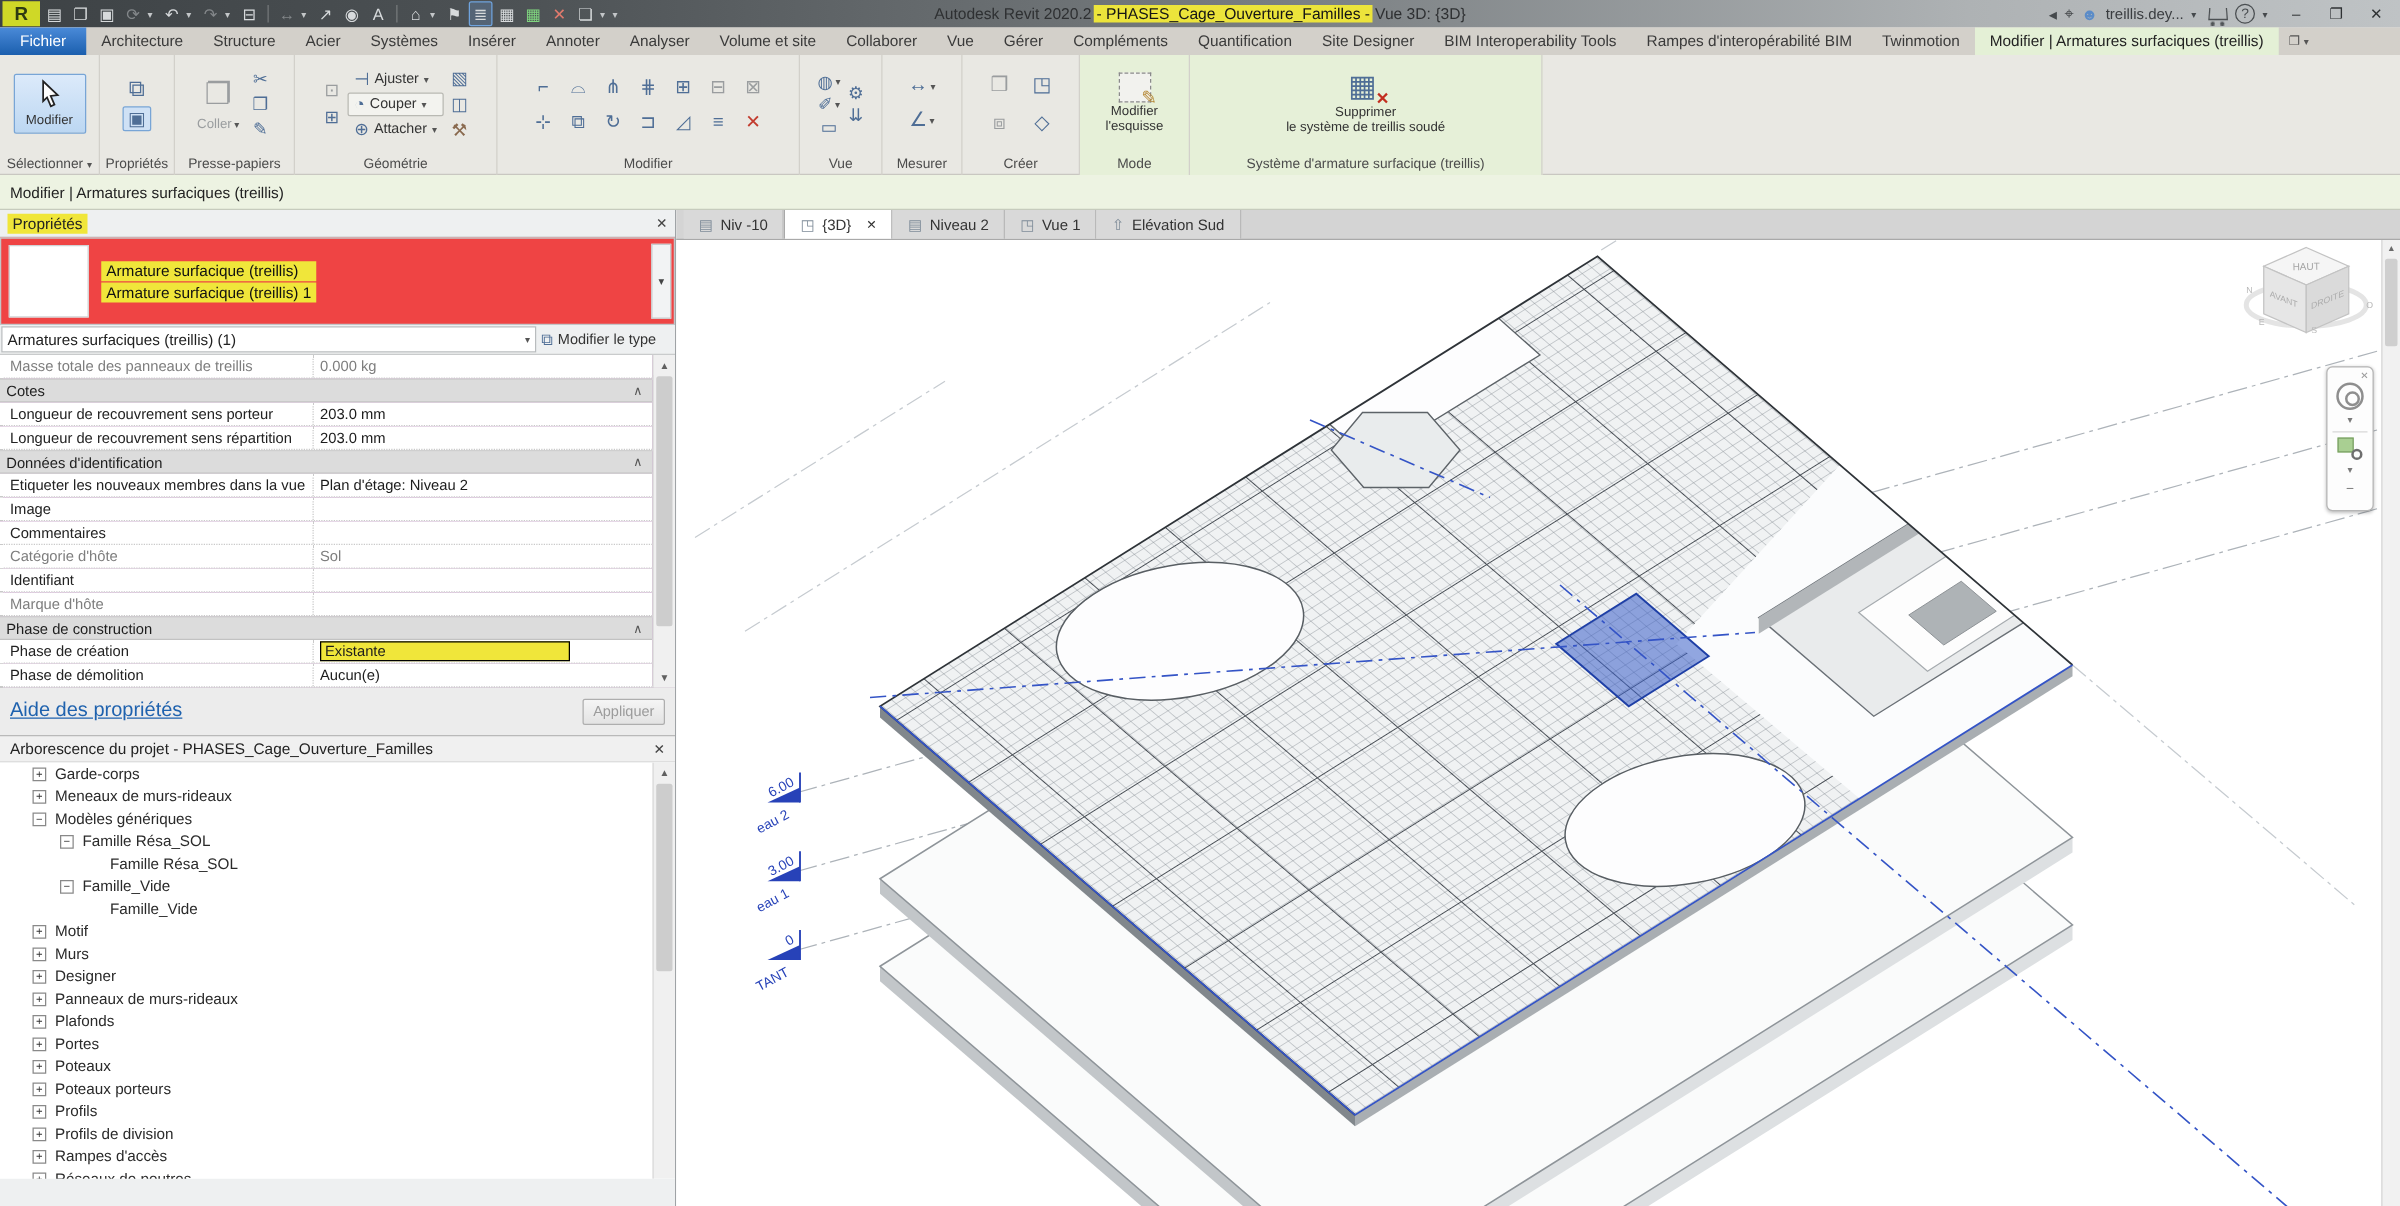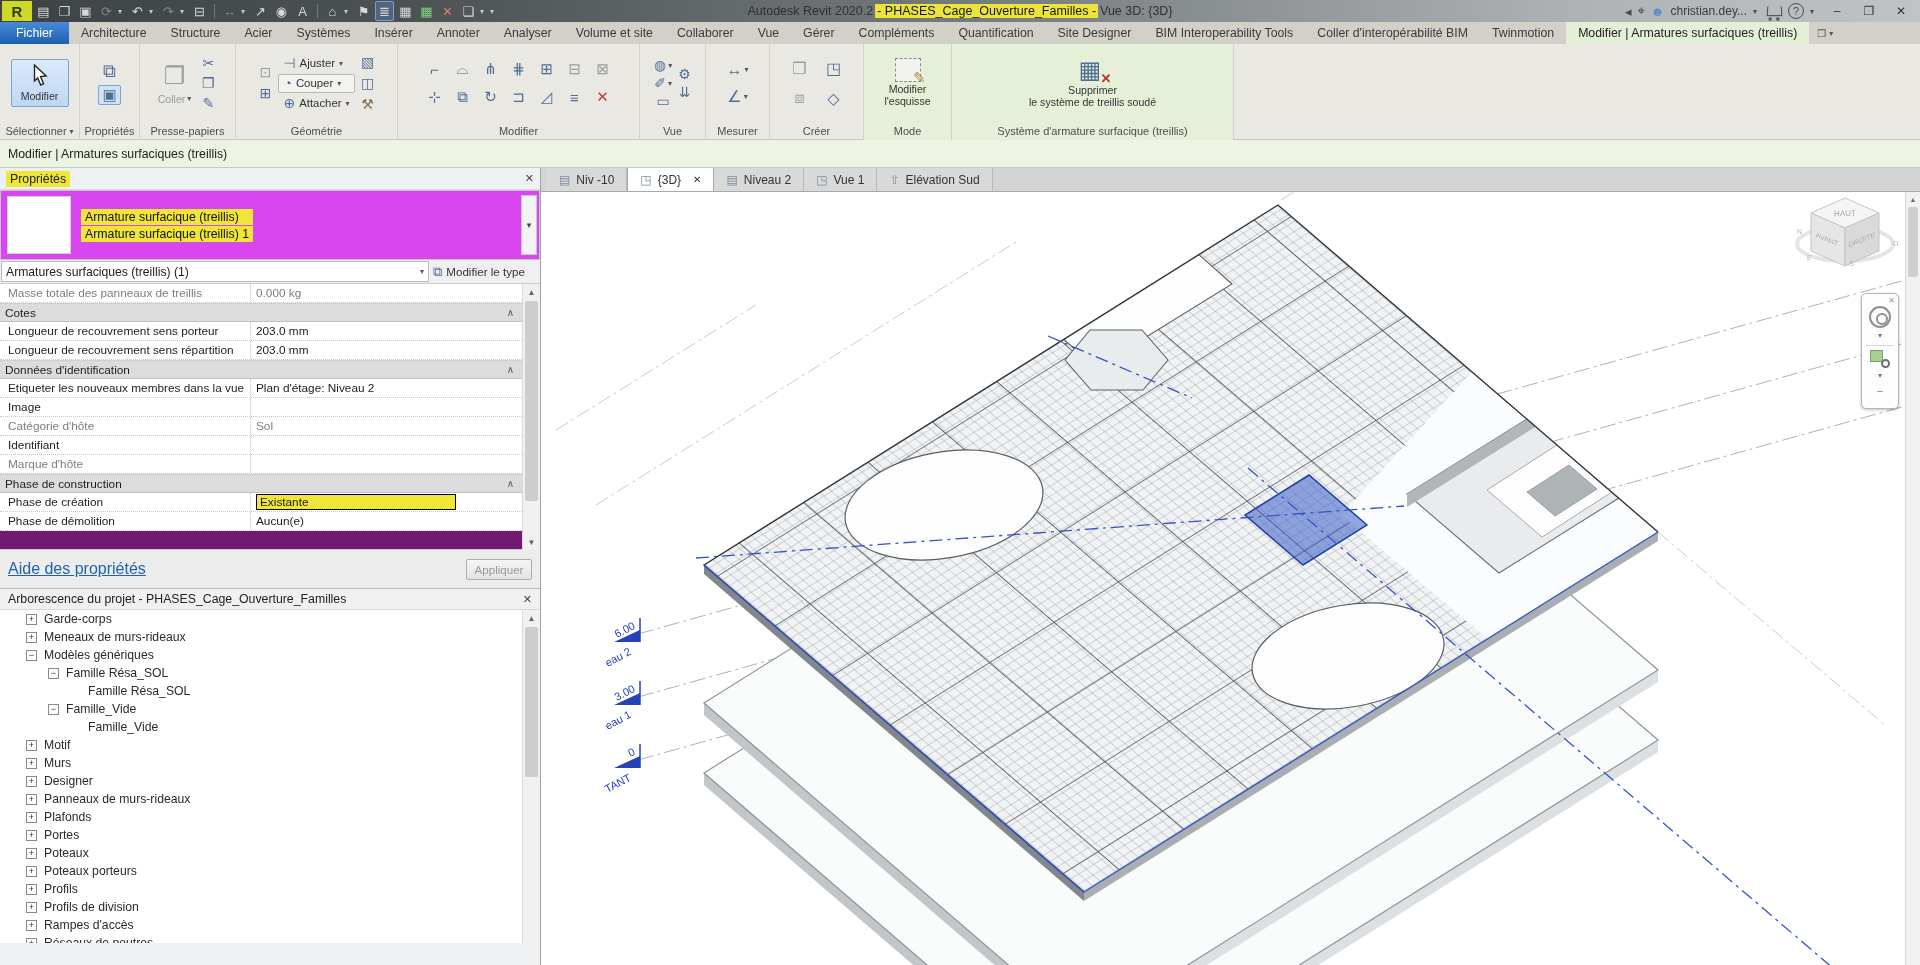--- a/index.html
+++ b/index.html
@@ -87,21 +87,21 @@
     padding-left:8px; }
 
   
   .leftpane { position:absolute; left:0; top:168px; width:541px; height:797px; background:#eef0f1;
     border-right:1px solid #9fa3a6; }
   .palh { height:22px; display:flex; align-items:center; font-size:12.3px; color:#222;
     background:#eef0f1; border-bottom:1px solid #d6d8d9; padding:0 6px; }
   .palh .ttl { padding:1px 4px; }
   .palh .ttl.hl { background:#f0e63a; }
   .palh .x { margin-left:auto; color:#444; font-size:11px; cursor:pointer; }
-  .typesel { position:relative; height:70px; background:#d946ef; border:1px solid #c3c6c8; margin:0;
+  .typesel { position:relative; height:70px; background:#ef4444; border:1px solid #c3c6c8; margin:0;
     display:flex; align-items:center; }
   .tprev { width:64px; height:58px; border:1px solid #d0d3d5; margin-left:6px; background:#fff; }
   .tnames { margin-left:10px; font-size:12.3px; color:#111; }
   .tnames div { background:#f0e63a; padding:1px 4px; margin:1px 0; white-space:nowrap; }
   .tdrop { position:absolute; right:2px; top:4px; bottom:4px; width:16px; border:1px solid #c7cacc;
     background:#f2f3f4; display:flex; align-items:center; justify-content:center; font-size:9px; color:#444; }
   .selrow { height:24px; display:flex; align-items:stretch; border-bottom:1px solid #c9cbcc; }
   .fcombo { flex:0 0 428px; background:#fff; border:1px solid #b9bcbe; margin:1px 0 1px 1px;
     display:flex; align-items:center; font-size:12.2px; color:#222; padding:0 4px; }
   .fcombo .caret { margin-left:auto; }
@@ -212,21 +212,21 @@
     </div>
     <div class="apptitle">
       <span>Autodesk Revit 2020.2</span>
       <span class="hl">- PHASES_Cage_Ouverture_Familles -</span>
       <span>Vue 3D: {3D}</span>
     </div>
     <div class="infocenter">
       <span class="ici">◂</span>
       <span class="ici">⌖</span>
       <span class="ici user">☻</span>
-      <span>christian.dey...</span>
+      <span>treillis.dey...</span>
       <span class="qcaret" style="color:#45494c">▾</span>
       <span class="cart"></span>
       <span class="helpbtn">?</span>
       <span class="qcaret" style="color:#45494c">▾</span>
       <span class="winbtn">–</span>
       <span class="winbtn">❐</span>
       <span class="winbtn">✕</span>
     </div>
   </div>
 
@@ -240,21 +240,21 @@
     <div class="rtab">Annoter</div>
     <div class="rtab">Analyser</div>
     <div class="rtab">Volume et site</div>
     <div class="rtab">Collaborer</div>
     <div class="rtab">Vue</div>
     <div class="rtab">Gérer</div>
     <div class="rtab">Compléments</div>
     <div class="rtab">Quantification</div>
     <div class="rtab">Site Designer</div>
     <div class="rtab">BIM Interoperability Tools</div>
-    <div class="rtab">Coller d'interopérabilité BIM</div>
+    <div class="rtab">Rampes d'interopérabilité BIM</div>
     <div class="rtab">Twinmotion</div>
     <div class="rtab ctx">Modifier | Armatures surfaciques (treillis)</div>
     <div class="ribcollapse">
       <span>❐</span>
       <span class="caret">▾</span>
     </div>
   </div>
 
   <div class="rbody">
 
@@ -501,20 +501,24 @@
         <div class="prow section">
           <span class="sl">Données d'identification</span>
             <span class="chev">∧</span>
         </div>
         <div class="prow">
           <div class="lab">Etiqueter les nouveaux membres dans la vue</div>
             <div class="val">Plan d'étage: Niveau 2</div>
         </div>
         <div class="prow">
           <div class="lab">Image</div>
+            <div class="val"></div>
+        </div>
+        <div class="prow">
+          <div class="lab">Commentaires</div>
             <div class="val"></div>
         </div>
         <div class="prow ro">
           <div class="lab">Catégorie d'hôte</div>
             <div class="val">Sol</div>
         </div>
         <div class="prow">
           <div class="lab">Identifiant</div>
             <div class="val"></div>
         </div>

